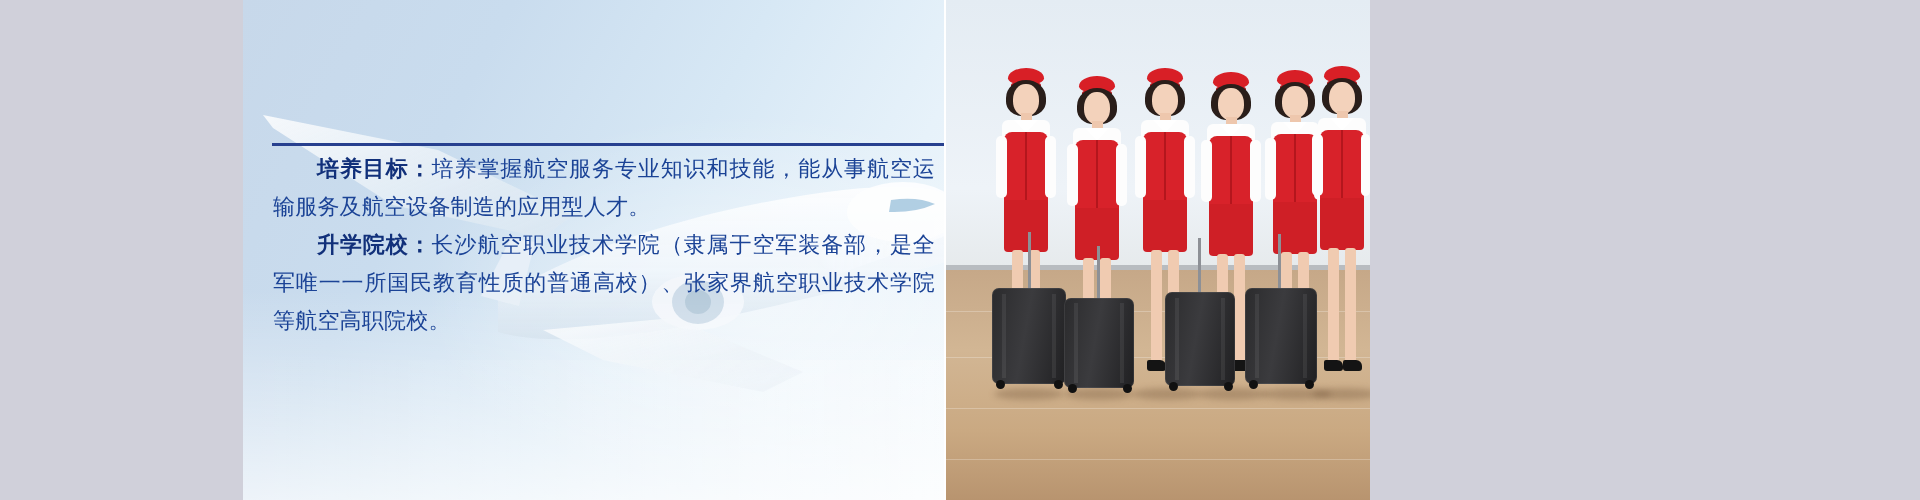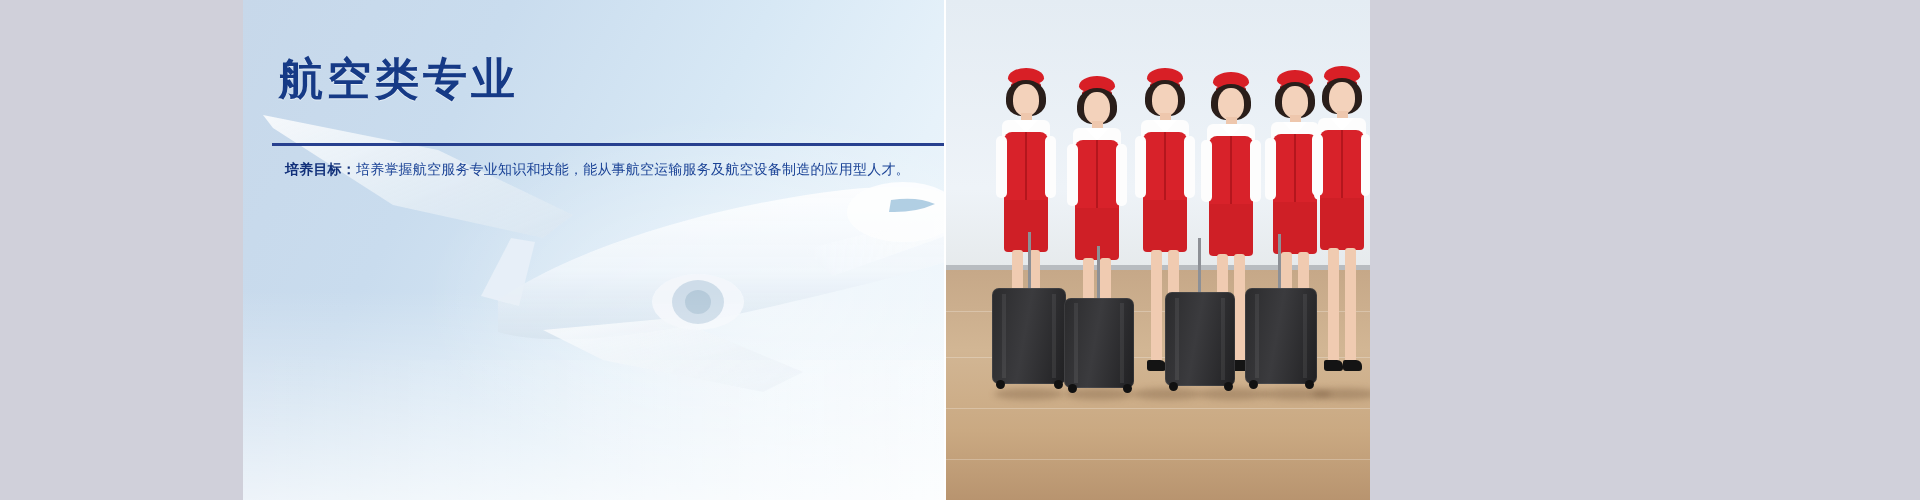--- a/index.html
+++ b/index.html
@@ -34,22 +34,22 @@
   
   .text-block{position:absolute;left:0;top:0;width:702px;height:500px;}
   .title{
     position:absolute;left:36px;top:50px;
     font-size:44px;font-weight:700;letter-spacing:4px;color:#163a86;
     text-shadow:0 1px 0 rgba(255,255,255,.5);
     white-space:nowrap;
   }
   .rule{position:absolute;left:29px;top:143px;width:674px;height:3px;background:#27408f;}
   .body-text{
-    position:absolute;left:14px;top:150px;width:662px;
-    font-size:14px;line-height:38px;color:#1b4396;
+    position:absolute;left:30px;top:150px;width:662px;
+    font-size:22px;line-height:38px;color:#1b4396;
     letter-spacing:.2px;text-align:justify;
   }
   .body-text p{margin:0;text-indent:2em;}
   .body-text b{font-weight:700;color:#11307a;}
 
   
   .photo{
     position:absolute;left:946px;top:0;width:424px;height:500px;overflow:hidden;
     background:linear-gradient(to bottom,#dfe7ef 0%,#e8eef4 52%,#d8c5ae 53%,#c9ab8b 74%,#b79madd 100%);
   }
@@ -129,26 +129,26 @@
       <ellipse cx="455" cy="302" rx="13" ry="12" fill="#aec4d6" opacity="0.9"></ellipse>
 
       <path d="M560,250 L702,214 L702,236 L590,276 Z" fill="url(#softw)" opacity="0.6"></path>
 
       <rect x="0" y="360" width="702" height="140" fill="url(#softw)" opacity="0.25"></rect>
     </svg>
 
     <div class="sky-glow"></div>
 
     <div class="text-block">
-      <div class="title">航空类专业</div>
       <div class="rule"></div>
 
       <div class="body-text">
         <p><b>培养目标：</b><span>培养掌握航空服务专业知识和技能，能从事航空运输服务及航空设备制造的应用型人才。</span></p>
 
+        <p><b>升学院校：</b><span>长沙航空职业技术学院（隶属于空军装备部，是全军唯一一所国民教育性质的普通高校）、张家界航空职业技术学院等航空高职院校。</span></p>
 
       </div>
     </div>
   </div>
 
   <div class="panel-divider"></div>
 
   <div class="photo">
     <div class="photo-wall"></div>
     <div class="photo-baseboard"></div>

